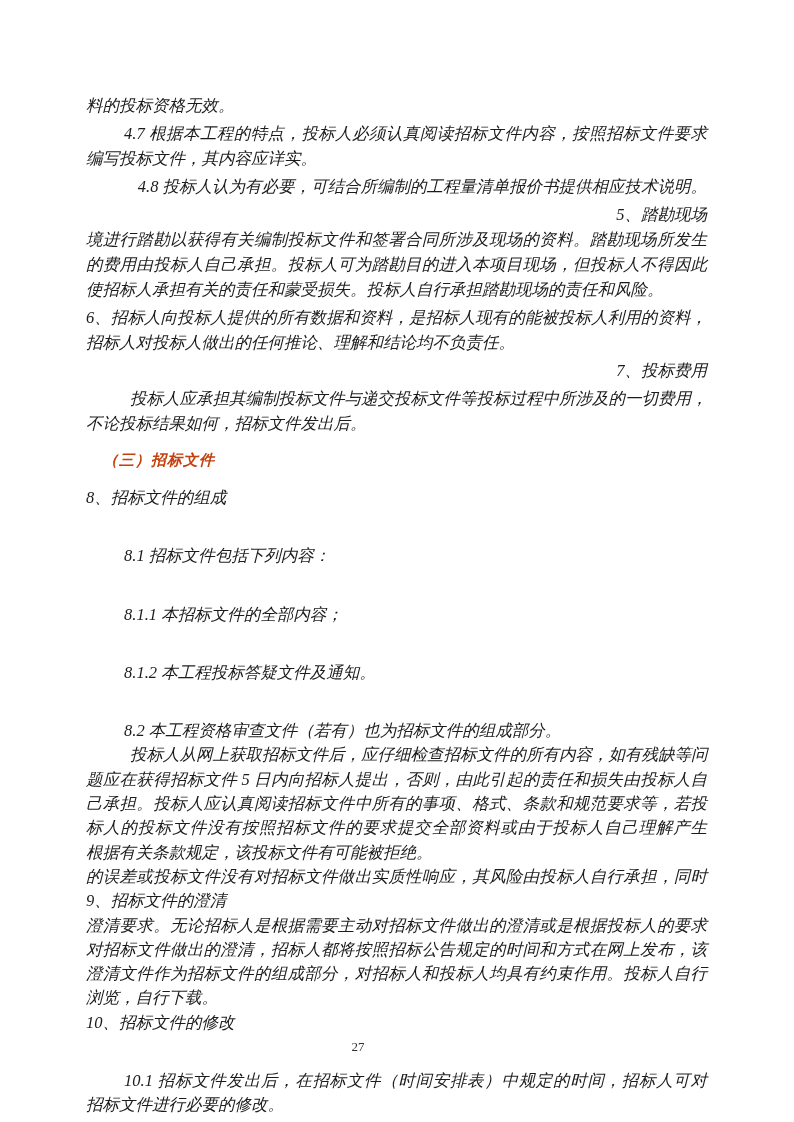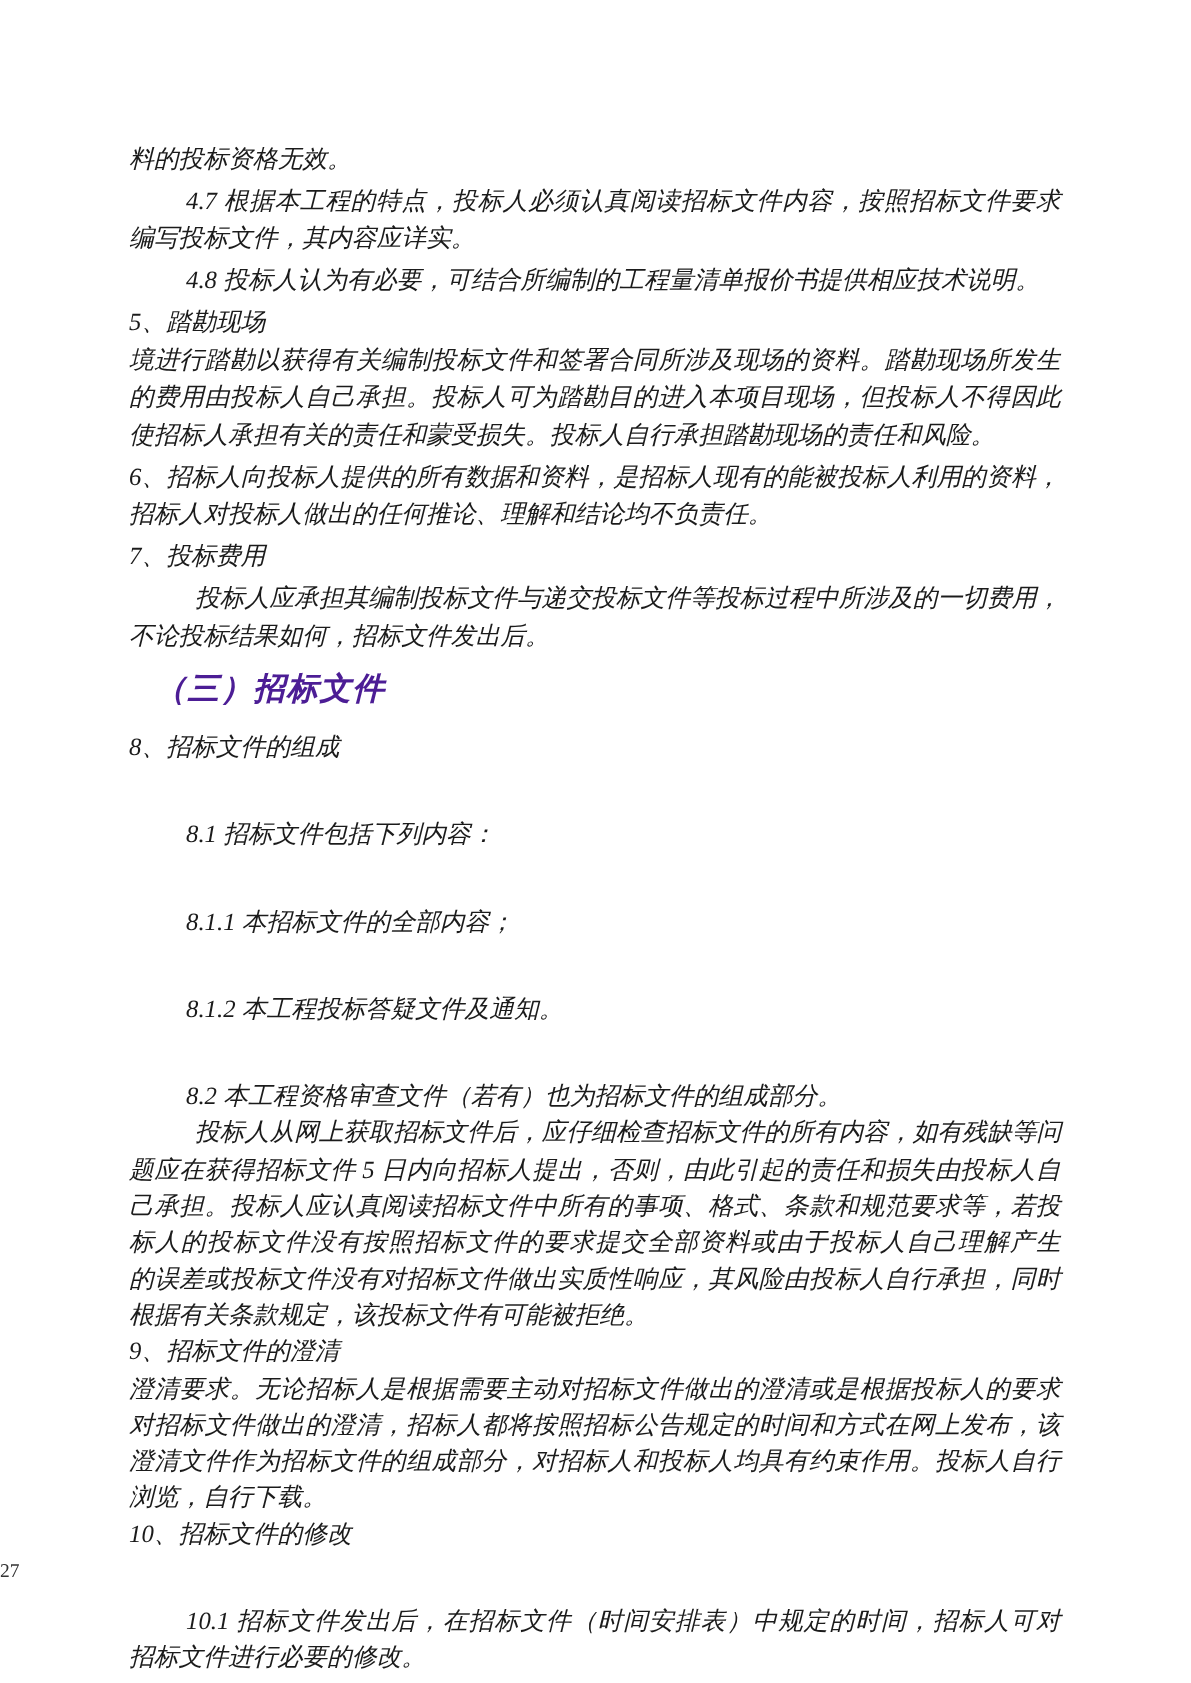--- a/index.html
+++ b/index.html
@@ -5,29 +5,29 @@
   html,body{margin:0;padding:0;background:#e8e8e8;}
   .page{
     width:794px;height:1122px;background:#ffffff;position:relative;overflow:hidden;
     font-family:"Liberation Serif","DejaVu Serif",serif;color:#1b1b1b;margin:0 auto;
   }
   .textblock{position:absolute;left:86px;top:93px;width:621px;font-style:italic;}
   .line{font-size:16.5px;line-height:25px;white-space:nowrap;}
   #sec-b .line{line-height:24.3px;}
   .ind-num{padding-left:38px;margin-top:34px;}
   .ind-para{padding-left:44px;}
-  .pm{margin-top:3px;}
+  .pm{margin-top:3px;text-align:right;}
   .just{text-align:justify;text-align-last:justify;}
   .heading{
     font-family:"Liberation Sans","DejaVu Sans",sans-serif;
-    font-weight:700;font-size:21px;line-height:30px;
-    margin:9px 0 11px 17px;color:#4c1d95;letter-spacing:1px;
+    font-weight:700;font-size:15px;line-height:30px;
+    margin:9px 0 11px 17px;color:#c2410c;letter-spacing:1px;
   }
   .footer{
-    position:absolute;left:0;top:1039px;width:716px;
+    position:absolute;left:0;top:1039px;width:716px;text-align:center;
     font-size:13px;color:#333333;
   }
 </style>
 </head>
 <body>
 
 <div class="page">
   <div class="textblock">
     <div id="sec-a">
         <div class="line">料的投标资格无效。</div>
@@ -48,22 +48,22 @@
     <div id="sec-b">
         <div class="line">8、招标文件的组成</div>
         <div class="line ind-num">8.1 招标文件包括下列内容：</div>
         <div class="line ind-num">8.1.1 本招标文件的全部内容；</div>
         <div class="line ind-num">8.1.2 本工程投标答疑文件及通知。</div>
         <div class="line ind-num">8.2 本工程资格审查文件（若有）也为招标文件的组成部分。</div>
         <div class="line ind-para just">投标人从网上获取招标文件后，应仔细检查招标文件的所有内容，如有残缺等问</div>
         <div class="line just">题应在获得招标文件 5 日内向招标人提出，否则，由此引起的责任和损失由投标人自</div>
         <div class="line just">己承担。投标人应认真阅读招标文件中所有的事项、格式、条款和规范要求等，若投</div>
         <div class="line just">标人的投标文件没有按照招标文件的要求提交全部资料或由于投标人自己理解产生</div>
+        <div class="line">根据有关条款规定，该投标文件有可能被拒绝。</div>
         <div class="line just">的误差或投标文件没有对招标文件做出实质性响应，其风险由投标人自行承担，同时</div>
-        <div class="line">根据有关条款规定，该投标文件有可能被拒绝。</div>
         <div class="line">9、招标文件的澄清</div>
         <div class="line just">澄清要求。无论招标人是根据需要主动对招标文件做出的澄清或是根据投标人的要求</div>
         <div class="line just">对招标文件做出的澄清，招标人都将按照招标公告规定的时间和方式在网上发布，该</div>
         <div class="line just">澄清文件作为招标文件的组成部分，对招标人和投标人均具有约束作用。投标人自行</div>
         <div class="line">浏览，自行下载。</div>
         <div class="line">10、招标文件的修改</div>
         <div class="line ind-num just">10.1 招标文件发出后，在招标文件（时间安排表）中规定的时间，招标人可对</div>
         <div class="line">招标文件进行必要的修改。</div>
         <div class="line ind-num just">10.2 招标文件的修改内容经备案后，通过网络发送给所有投标人。招标文件的</div>
       </div>

